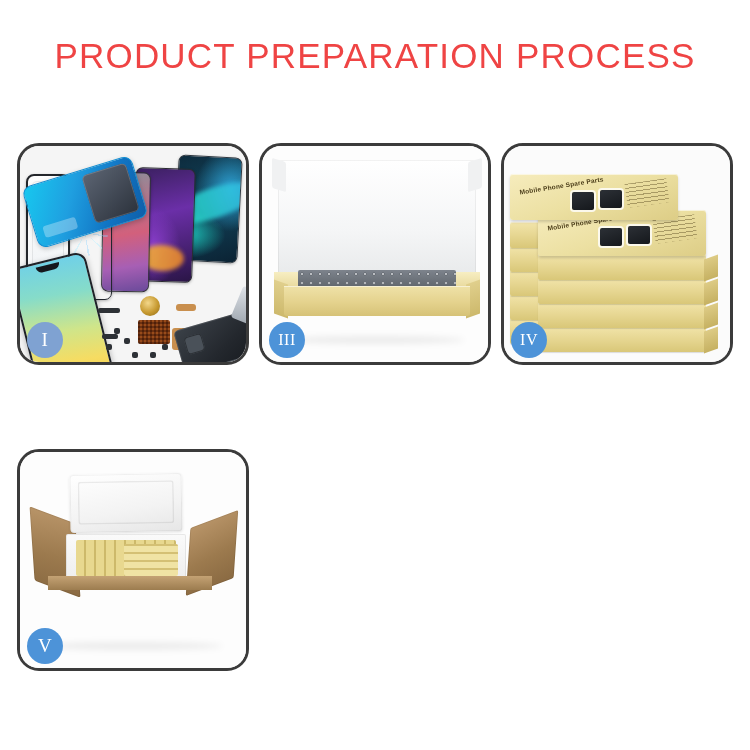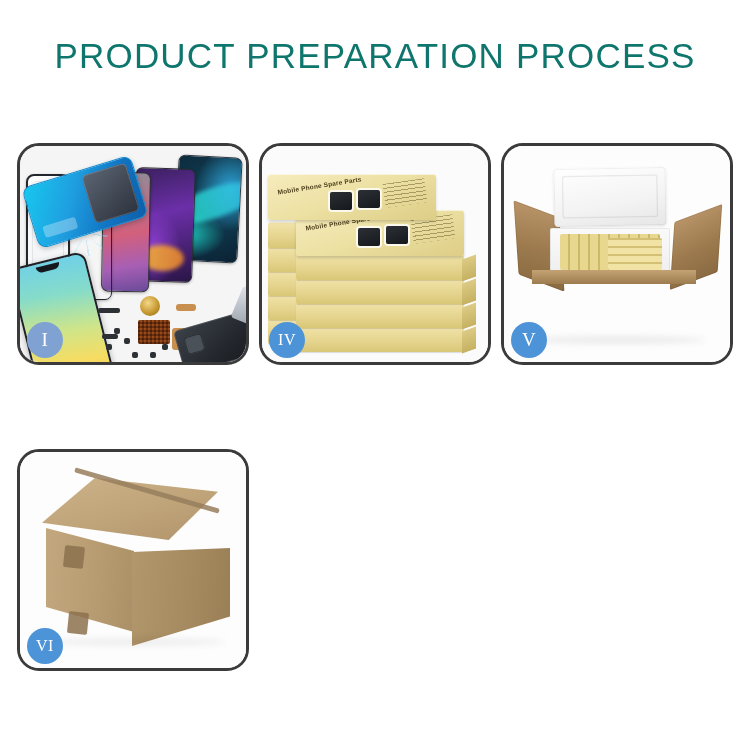--- a/index.html
+++ b/index.html
@@ -29,21 +29,21 @@
     left: 0;
     top: 38px;
     width: 750px;
     text-align: center;
   }
   .title {
     font-family: "Liberation Sans", sans-serif;
     font-size: 35px;
     font-weight: 400;
     letter-spacing: 1.2px;
-    color: #0f766e;
+    color: #ef4444;
     line-height: 1;
     white-space: nowrap;
   }
   .subtitle {
     margin-top: 14px;
     font-family: "Liberation Sans", sans-serif;
     font-size: 15.5px;
     font-weight: 400;
     color: #1d1d1d;
     letter-spacing: 0.15px;
@@ -488,20 +488,36 @@
             <div class="pt bar" style="left:4px; top:40px; width:16px;"></div>
             <div class="pt housing"></div>
             <div class="pt tool"></div>
           </div>
         </div>
       </div>
       <div class="badge first">I</div>
     </div>
 
 
+    <div class="panel">
+      <div class="panel-stage" style="background:#fdfdfd;">
+        <div class="p3">
+          <div class="lid"></div>
+          <div class="box3-body">
+            <div class="box3-top"></div>
+            <div class="box3-fill"></div>
+            <div class="box3-left-edge"></div>
+            <div class="box3-right-edge"></div>
+            <div class="box3-front"></div>
+          </div>
+          <div class="shadow-soft"></div>
+        </div>
+      </div>
+      <div class="badge wide">III</div>
+    </div>
 
     <div class="panel">
       <div class="panel-stage" style="background:#fbfbfb;">
         <div class="p4">
           <div class="stack">
             <div class="sbox" style="left:0; top:152px;">
                 <div class="side"></div>
               </div>
             <div class="sbox" style="left:0; top:128px;">
                 <div class="side"></div>
@@ -558,29 +574,15 @@
           <div class="yellow-pack"></div>
           <div class="yellow-pack b"></div>
           <div class="carton-rim"></div>
           <div class="carton-front"></div>
           <div class="shadow-soft"></div>
         </div>
       </div>
       <div class="badge">V</div>
     </div>
 
-    <div class="panel">
-      <div class="panel-stage" style="background:#fdfdfd;">
-        <div class="p6">
-          <div class="c6-top"></div>
-          <div class="c6-front"></div>
-          <div class="c6-side"></div>
-          <div class="c6-seam"></div>
-          <div class="c6-tape a"></div>
-          <div class="c6-tape b"></div>
-          <div class="c6-shadow"></div>
-        </div>
-      </div>
-      <div class="badge wide">VI</div>
-    </div>
 
   </div>
 </div>
 
 </body></html>

